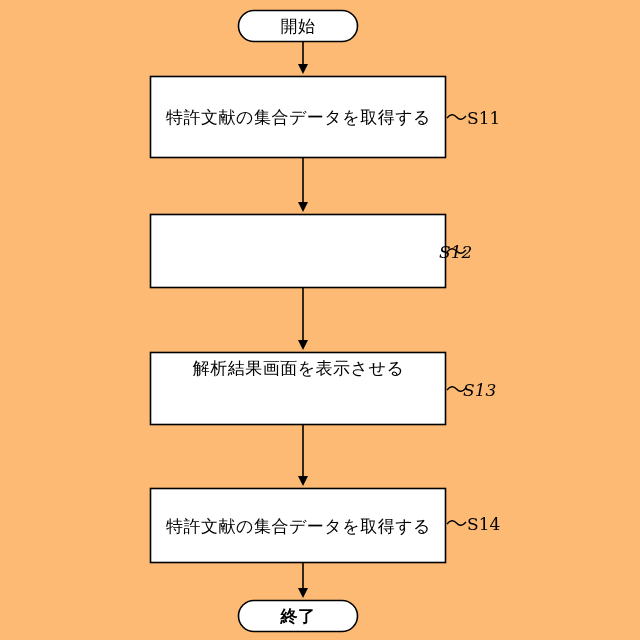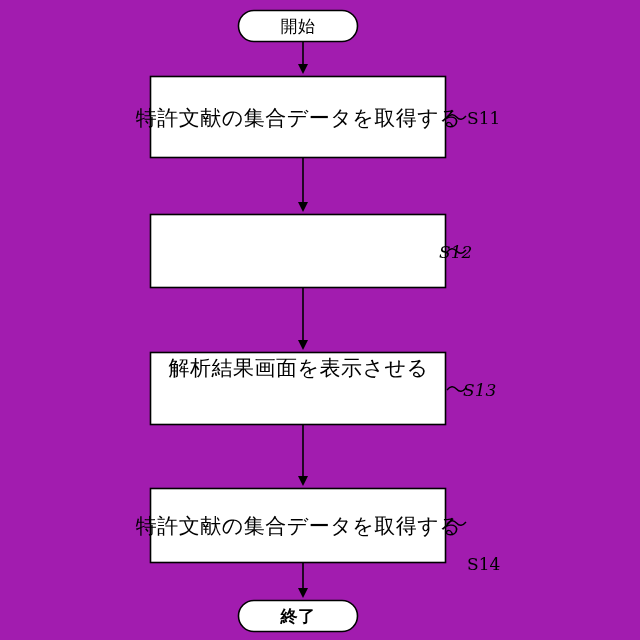--- a/index.html
+++ b/index.html
@@ -7,21 +7,21 @@
     padding: 0;
     background: #ffffff;
   }
   body {
     font-family: "DejaVu Sans", "Liberation Sans", sans-serif;
   }
   #canvas {
     position: relative;
     width: 640px;
     height: 640px;
-    background: #a21caf;
+    background: #fdba74;
     overflow: hidden;
   }
   #flow-svg {
     position: absolute;
     left: 0;
     top: 0;
     width: 640px;
     height: 640px;
   }
   .node-text {
@@ -31,21 +31,21 @@
     justify-content: center;
     color: #000000;
     letter-spacing: 0.5px;
     white-space: nowrap;
     user-select: none;
   }
   .terminal-text {
     font-size: 17px;
   }
   .process-text {
-    font-size: 21px;
+    font-size: 17px;
   }
   .step-label {
     position: absolute;
     font-family: "DejaVu Serif", "Liberation Serif", serif;
     font-size: 17px;
     color: #000000;
     white-space: nowrap;
     user-select: none;
   }
 </style>
@@ -102,15 +102,15 @@
   <div class="node-text process-text" style="left:151px; top:489px; width:295px; height:74px;">特許文献の集合データを取得する</div>
 
   <div class="node-text terminal-text" style="left:238px; top:600px; width:120px; height:32px;font-weight:bold;">終了</div>
 
   <div class="step-label" style="left:467px; top:108px;">S11</div>
 
   <div class="step-label" style="left:439px; top:242px;font-style:italic;">S12</div>
 
   <div class="step-label" style="left:463px; top:380px;font-style:italic;">S13</div>
 
-  <div class="step-label" style="left:467px; top:514px;margin-top:40px;">S14</div>
+  <div class="step-label" style="left:467px; top:514px;">S14</div>
 
 </div>
 
 </body></html>

